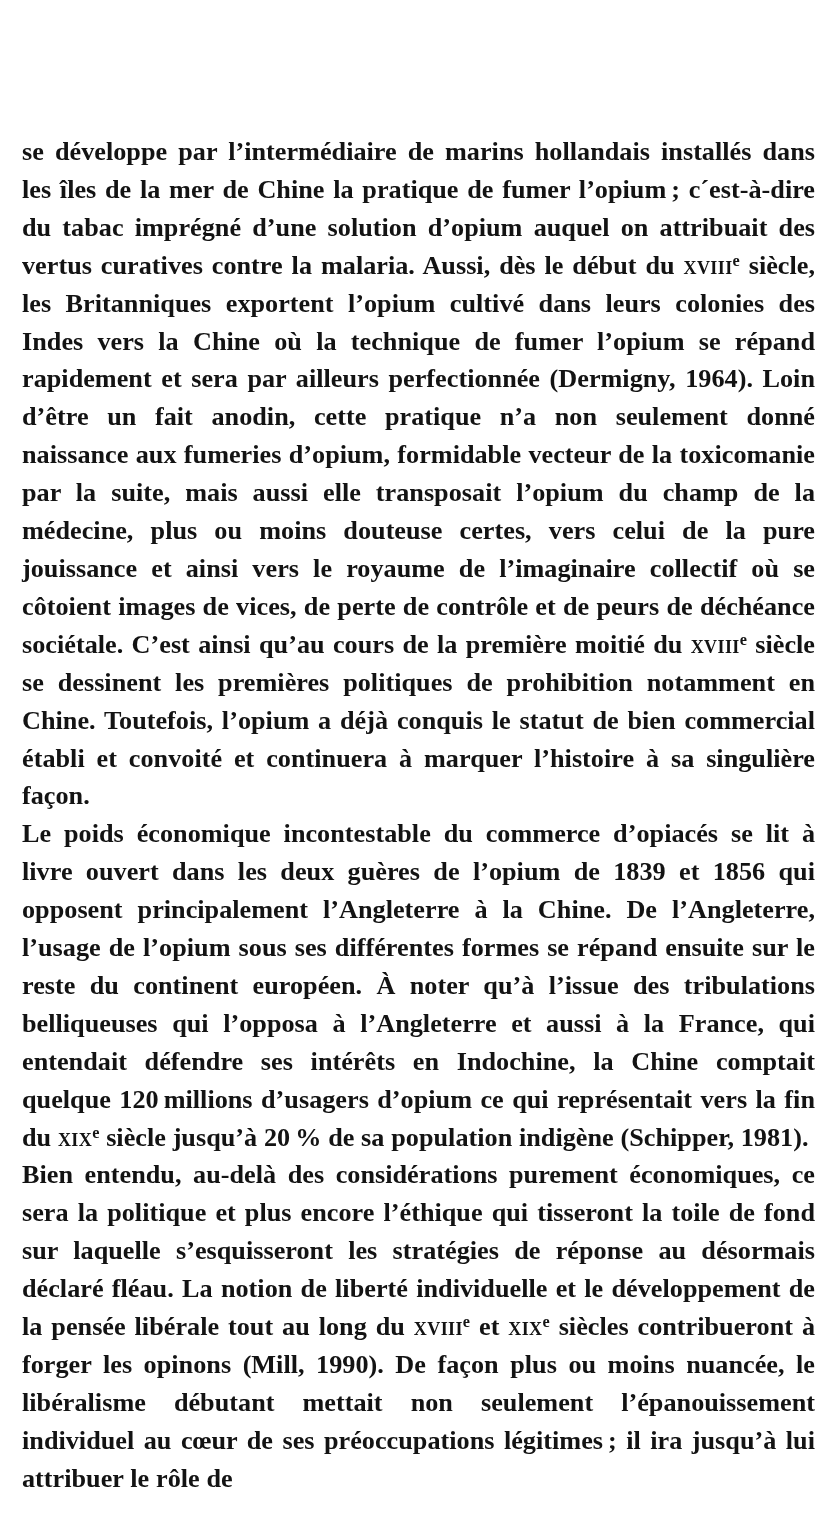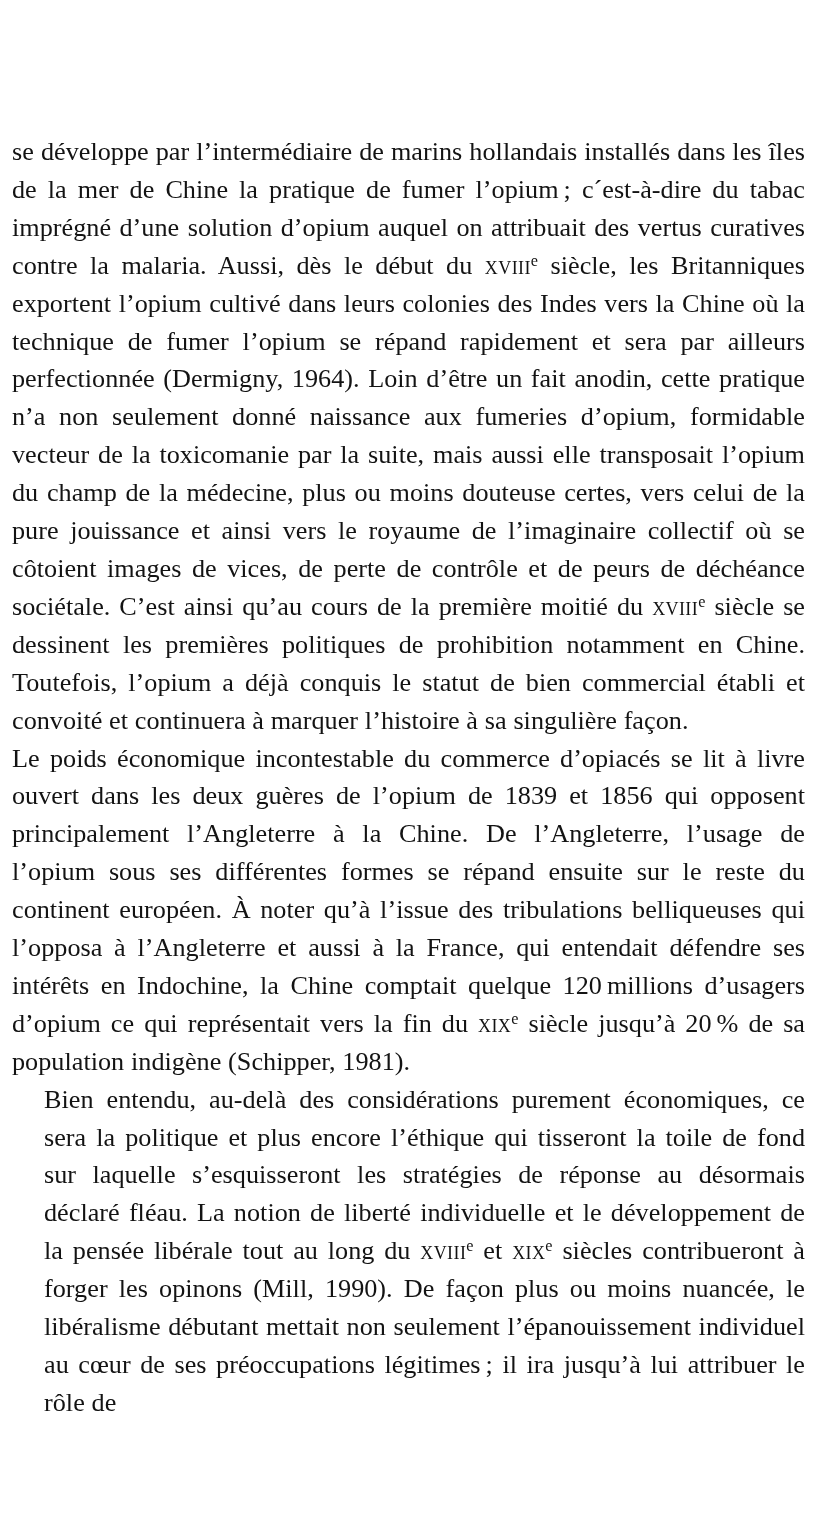--- a/index.html
+++ b/index.html
@@ -21,43 +21,43 @@
     position: relative;
     width: 827px;
     height: 1520px;
     background: #ffffff;
     box-sizing: border-box;
     padding: 0;
   }
 
   .text-column {
     position: absolute;
-    left: 12px;
+    left: 22px;
     top: 133px;
     width: 793px;
+    font-weight: bold;
   }
 
   p.para {
     margin: 0;
     padding: 0;
     font-size: 26.2px;
     line-height: 37.9px;
     text-align: justify;
     text-justify: inter-word;
     hyphens: none;
     -webkit-hyphens: none;
     letter-spacing: 0.02px;
     word-spacing: 0.2px;
     color: #131313;
   }
 
   
   p.para:last-child {
     margin-bottom: 0;
-    margin-left: 32px;
   }
 
   
   .sc {
     font-variant: small-caps;
     text-transform: lowercase;
     letter-spacing: 0.4px;
   }
 
   sup.ord {

